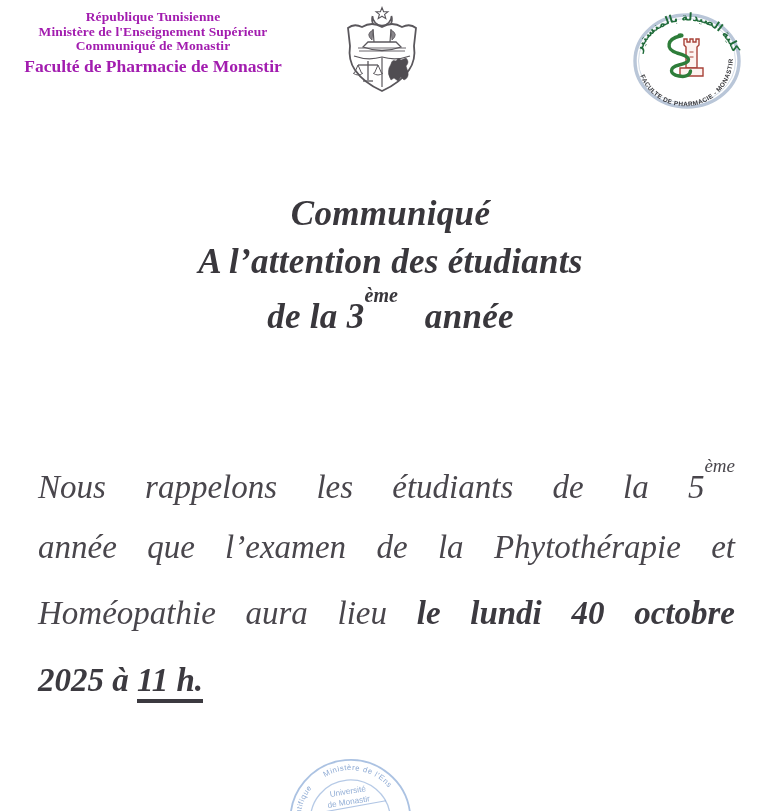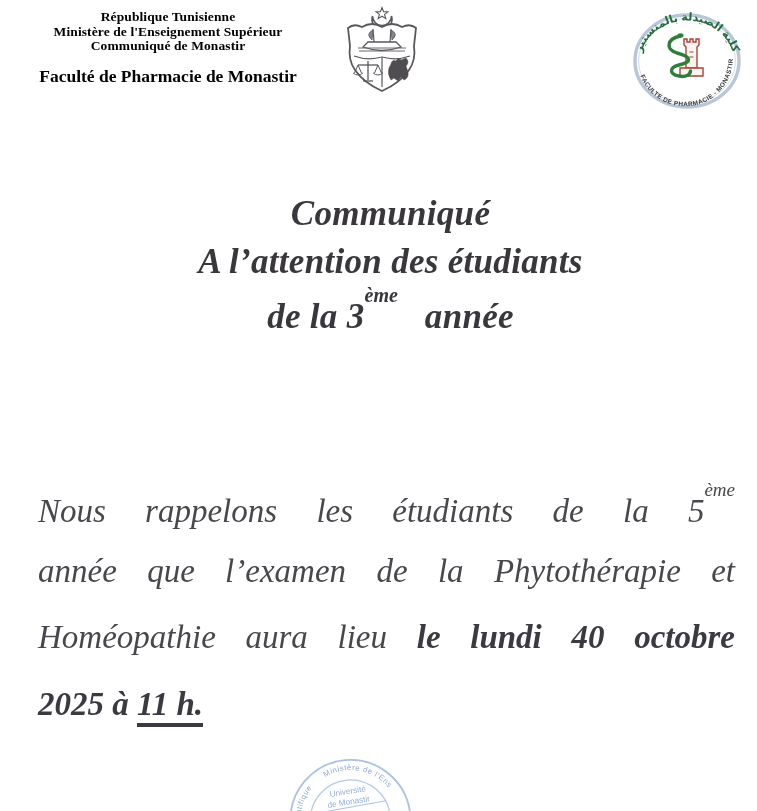--- a/index.html
+++ b/index.html
@@ -3,42 +3,42 @@
 <meta charset="utf-8">
 <style>
   html,body { margin:0; padding:0; background:#fff; }
   .page {
     position:relative; width:757px; height:811px; background:#ffffff;
     overflow:hidden; font-family:"Liberation Serif","DejaVu Serif",serif;
   }
 
   
   .ministry-block {
-    position:absolute; left:22px; top:10px; width:292px;
-    text-align:center; font-weight:bold; color:#000000;
+    position:absolute; left:7px; top:10px; width:292px;
+    text-align:center; font-weight:bold; color:#a21caf;
   }
   .ministry-line { font-size:13.5px; line-height:14.5px; letter-spacing:.1px; }
-  .faculty-line  { font-size:17.5px; line-height:20px; margin-top:12px; }
+  .faculty-line  { font-size:17.5px; line-height:20px; margin-top:2px; }
 
   .arms-wrap { position:absolute; left:332px; top:2px; width:100px; height:94px; }
   .seal-wrap { position:absolute; left:626px; top:10px; width:122px; height:102px; }
 
   
   .title-block {
     position:absolute; left:12px; top:190px; width:757px; text-align:center;
     font-weight:bold; font-style:italic; color:#39373c;
   }
   .title-line { font-size:35px; line-height:47.5px; letter-spacing:.3px; }
   .title-sup  { font-size:20px; position:relative; top:-13px; letter-spacing:0; }
   .title-gap  { margin-left:27px; }
 
   
   .body-block {
     position:absolute; left:38px; top:447px; width:697px;
-    font-style:italic; font-size:33px; color:#49464c;margin-top:24px;
+    font-style:italic; font-size:33px; color:#49464c;
   }
   .body-line {
     height:66.5px; line-height:66.5px;
     text-align:justify; text-align-last:justify; white-space:nowrap;
   }
   .body-line.last { text-align:right; text-align-last:left; }
   .body-sup { font-size:19px; position:relative; top:-14px; }
   .bold { font-weight:bold; color:#3c3a40; }
   .underlined { border-bottom:4px solid #3c3a40; padding-bottom:1px; }
 

